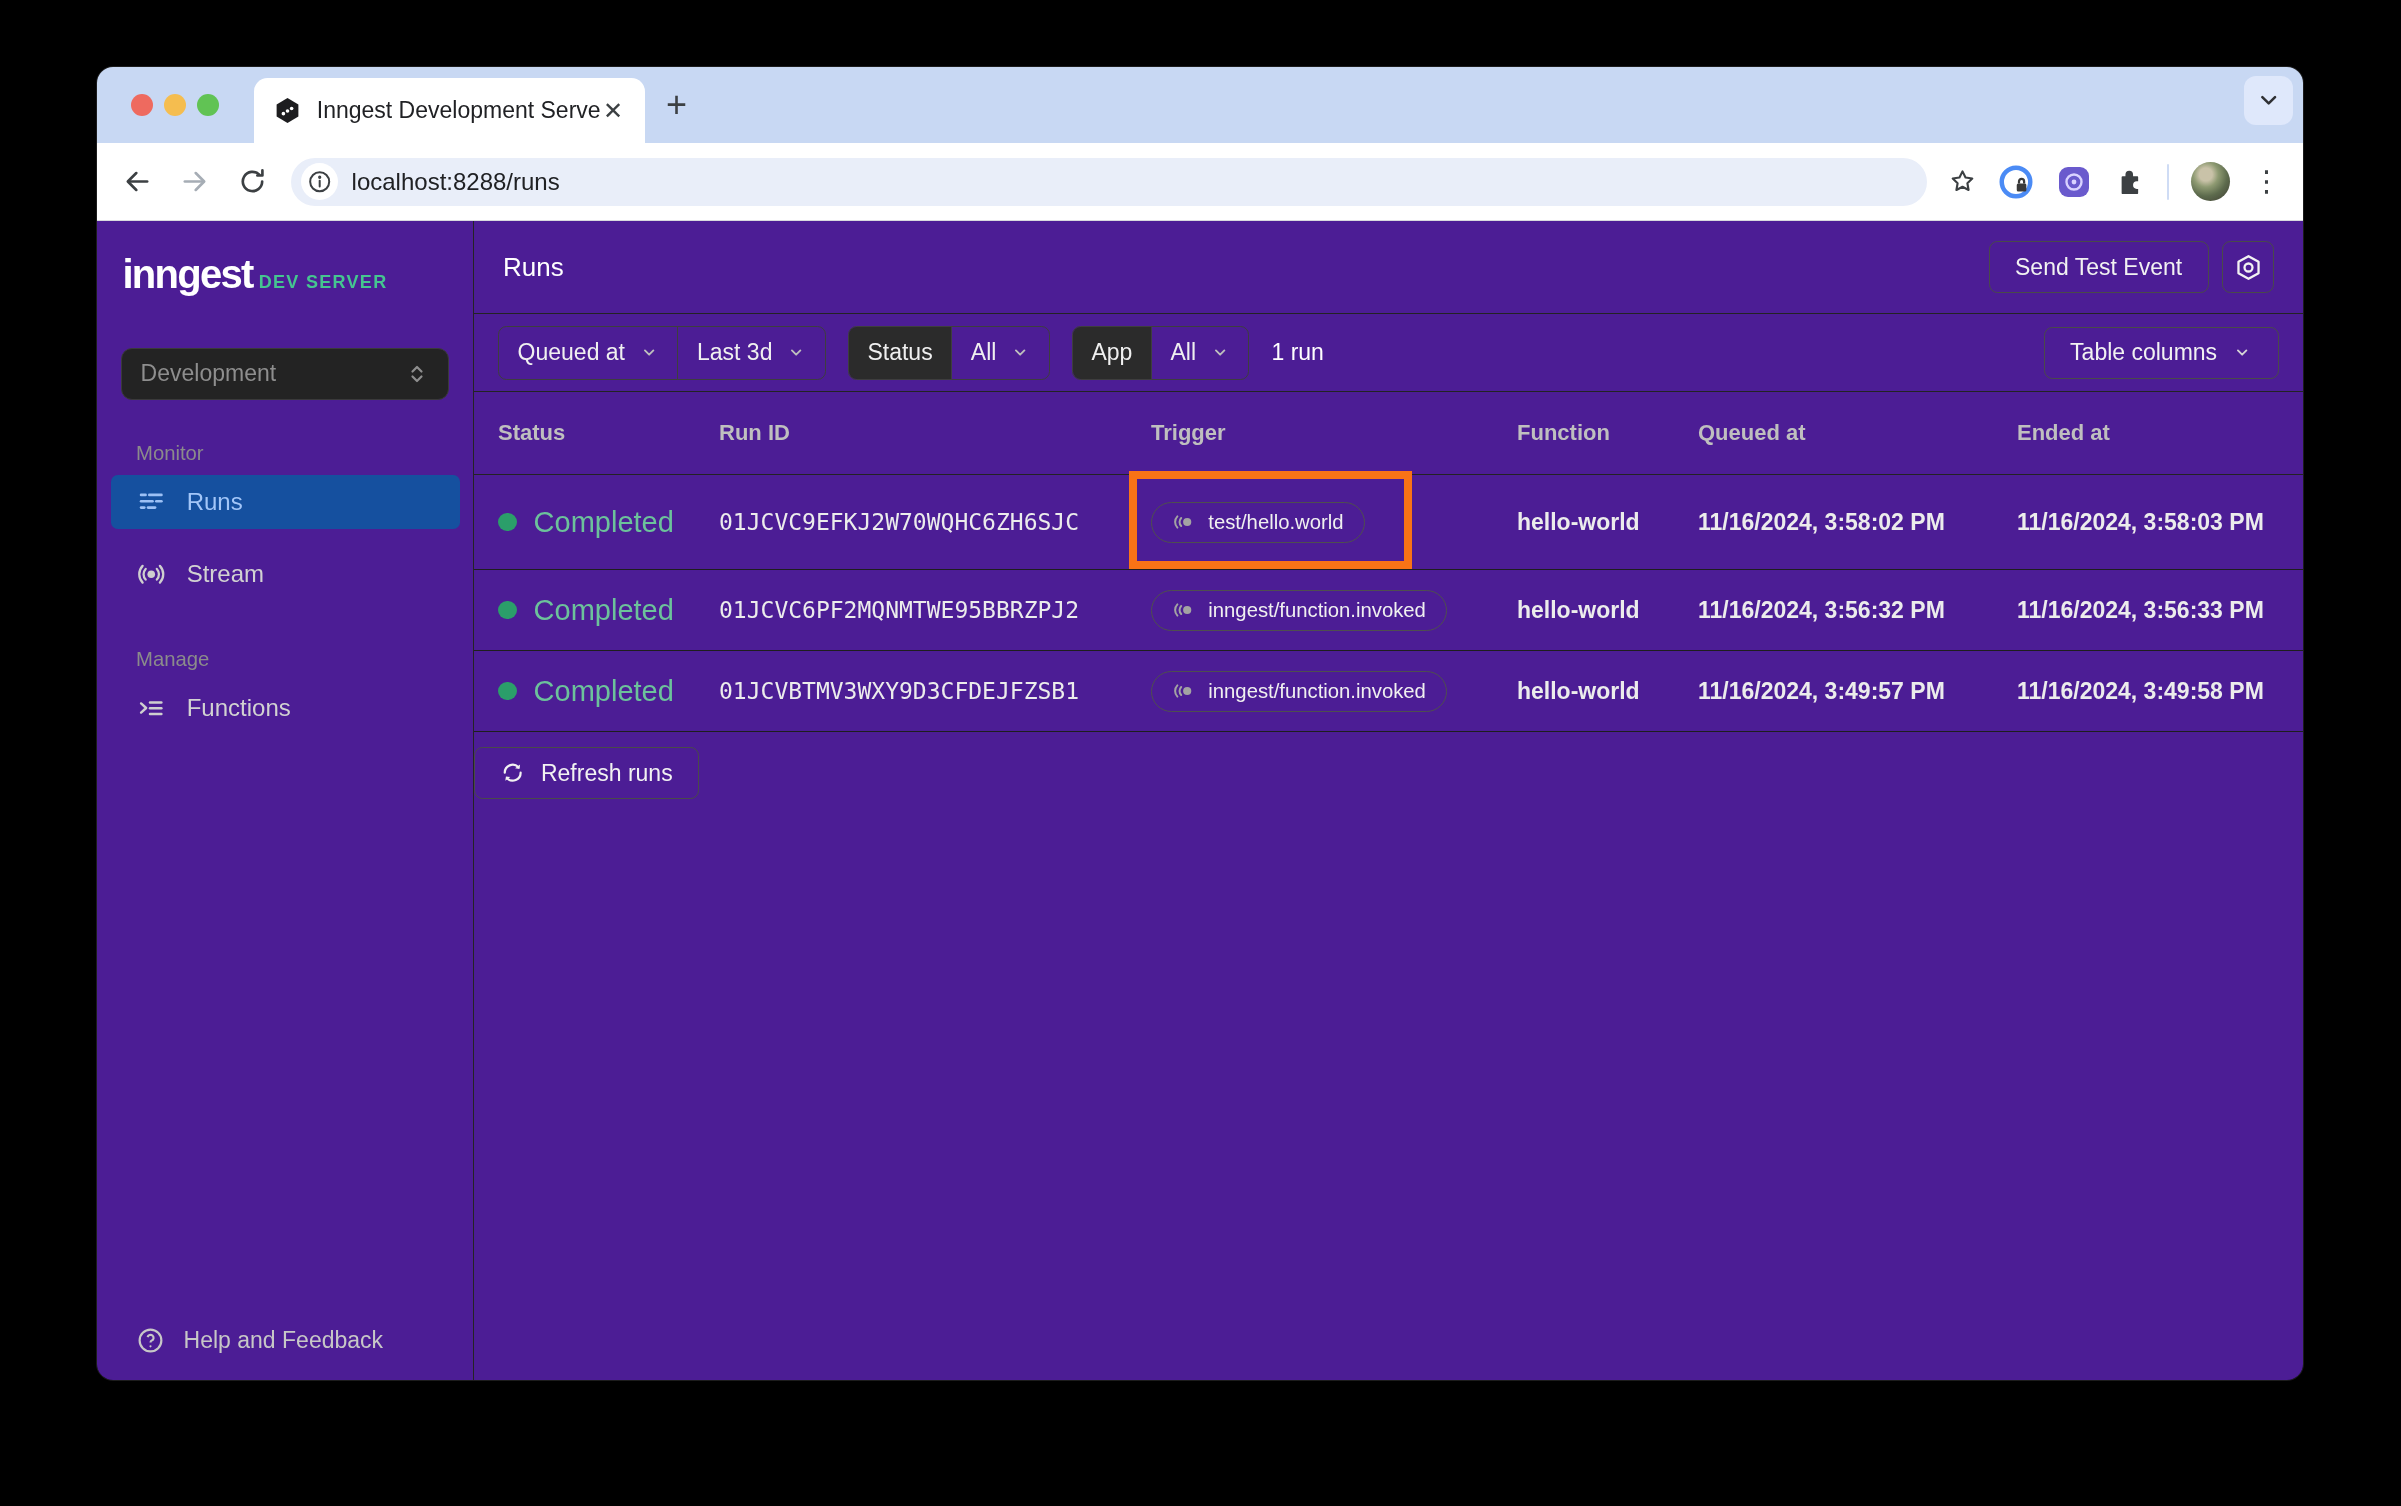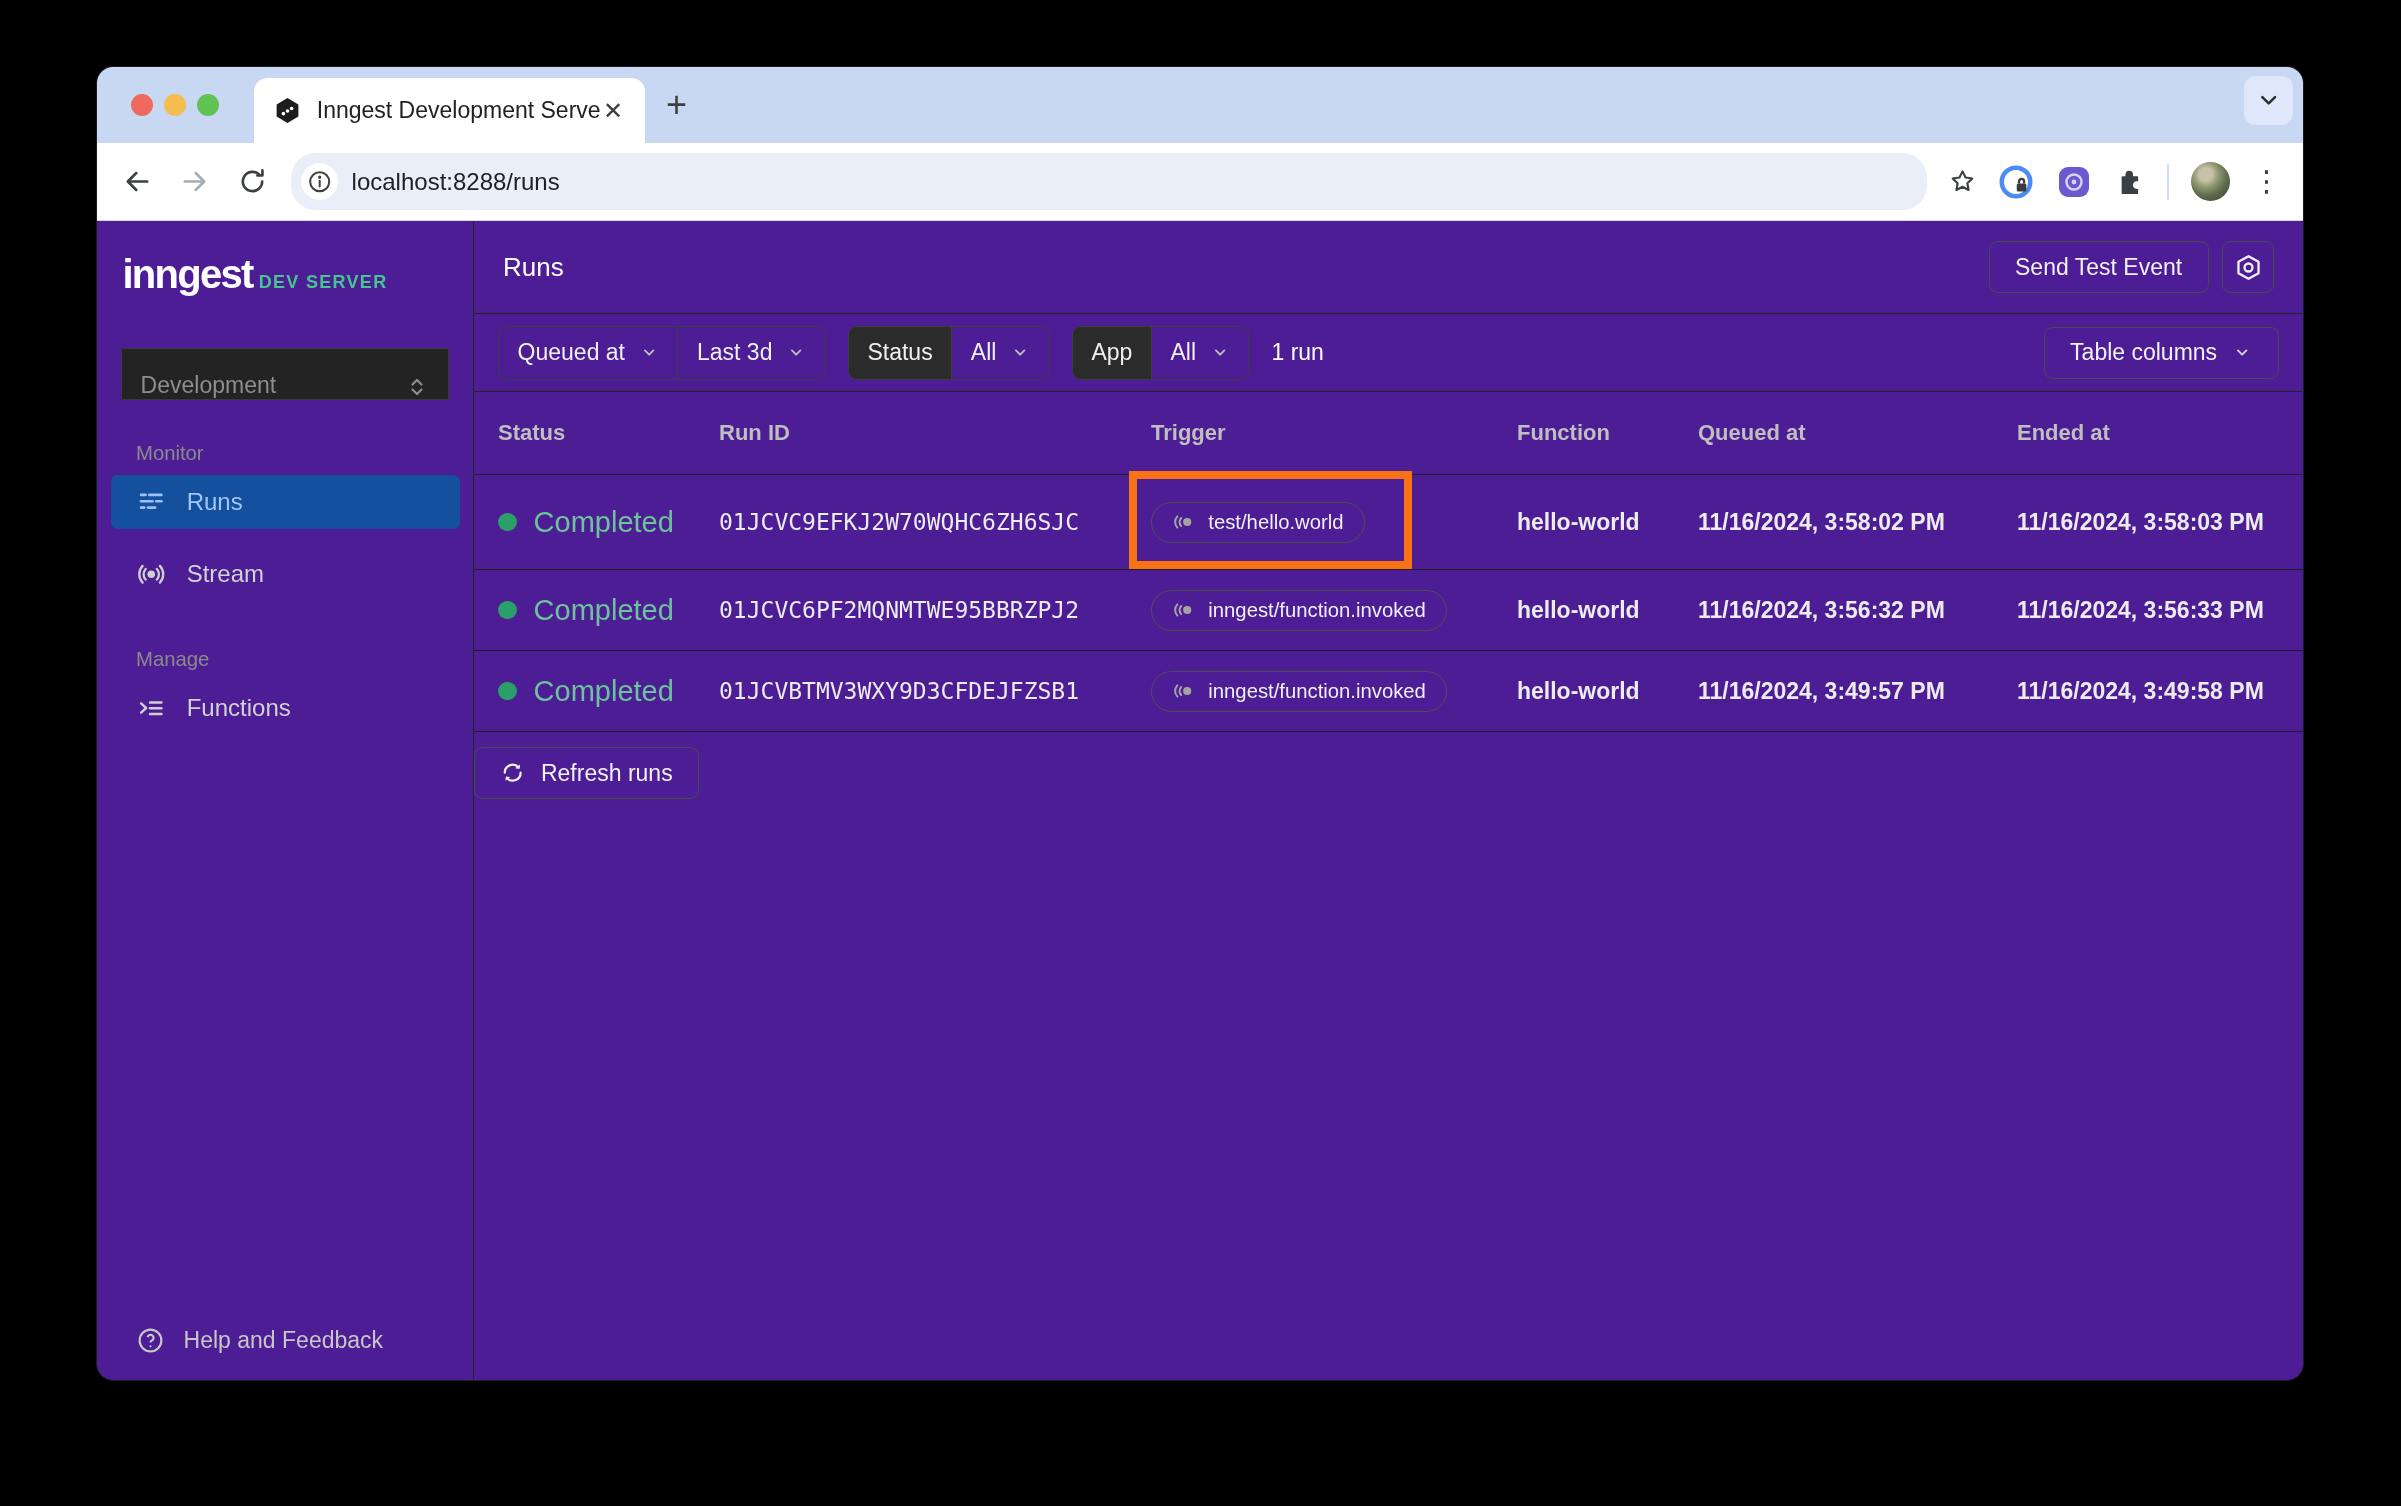--- a/index.html
+++ b/index.html
@@ -15,38 +15,38 @@
   .tab { position:absolute; left:157px; top:11px; width:391px; height:65px; background:#fff;
          border-radius:13.5px 13.5px 0 0; display:flex; align-items:center; padding:0 18.6px; }
   .tab-title { font-size:23px; color:#202124; margin-left:15.2px; flex:1; white-space:nowrap; overflow:hidden; }
   .tab-close { font-size:24px; color:#3c4043; padding:0 3.4px; cursor:default; }
   .newtab { position:absolute; left:569px; top:20.3px; font-size:36px; font-weight:300; color:#3c4043; line-height:36px; }
   .strip-chevron { position:absolute; right:10.2px; top:8.5px; width:49px; height:49px; border-radius:12px;
                    background:#dfe8fb; display:flex; align-items:center; justify-content:center; }
 
   .toolbar { height:78px; background:#fff; border-bottom:1.7px solid #d8dade; display:flex; align-items:center; padding:0 22px; }
   .nav-ic { width:37px; height:37px; display:flex; align-items:center; justify-content:center; margin-right:20.3px; }
-  .url-pill { flex:1; height:57px; background:#e9eef9; border-radius:24.5px; display:flex; align-items:center;
+  .url-pill { flex:1; height:48px; background:#e9eef9; border-radius:24.5px; display:flex; align-items:center;
               padding:0 8.5px 0 10.2px; margin-right:22px; }
   .info-badge { width:37px; height:37px; border-radius:50%; background:#fff; display:flex; align-items:center; justify-content:center; }
   .url-text { font-size:24px; color:#202124; margin-left:13.5px; }
   .tb-right { display:flex; align-items:center; gap:22px; }
   .tb-divider { width:2.5px; height:36px; background:#cfdcf5; border-radius:1.7px; }
   .avatar { width:39px; height:39px; border-radius:50%;
             background:radial-gradient(circle at 38% 32%, #c9c2a8 0 18%, #8e9a72 35%, #5d6b4d 60%, #3c3a30 100%); }
 
   
   .app { display:flex; height:1159px; background:#4c1d95; color:#e5e5e5; }
 
   .sidebar { width:377px; border-right:1.7px solid #242424; position:relative; padding-top:30.5px; flex:none; }
   .logo-row { display:flex; align-items:baseline; padding-left:25.4px; height:44px; }
   .logo { font-size:40px; font-weight:800; letter-spacing:-1.7px; color:#fff; }
   .logo-badge { margin-left:6px; font-size:18px; font-weight:700; letter-spacing:1.3px; color:#45c590;text-align:center; }
-  .env-select { margin:52px 24px 0; height:52px; background:#232323; border:1.7px solid #3a3a3a; border-radius:1px;
-                display:flex; align-items:flex-end; padding:0 18.6px; color:#8e8e8e; font-size:23px; }
+  .env-select { margin:52px 24px 0; height:52px; background:#232323; border:1.7px solid #3a3a3a; border-radius:11px;
+                display:flex; align-items:center; padding:0 18.6px; color:#8e8e8e; font-size:23px; }
   .env-select svg { margin-left:auto; }
   .section-label { margin:42px 0 10.2px 39px; font-size:20.3px; color:#8b8b8b; }
   .section-label.manage { margin-top:47px; }
   .nav-item { display:flex; align-items:center; gap:20.3px; height:54px; margin:0 13.5px; padding-left:25.4px;
               border-radius:6.8px; color:#d2d2d2; font-size:24px; }
   .nav-item + .nav-item { margin-top:18.6px; }
   .nav-item.active { background:#15509f; color:#a3c6f8; }
   .sidebar-bottom { position:absolute; left:39px; bottom:25.4px; display:flex; align-items:center; gap:18.6px;
                     color:#c7c7c7; font-size:23px; }
 

